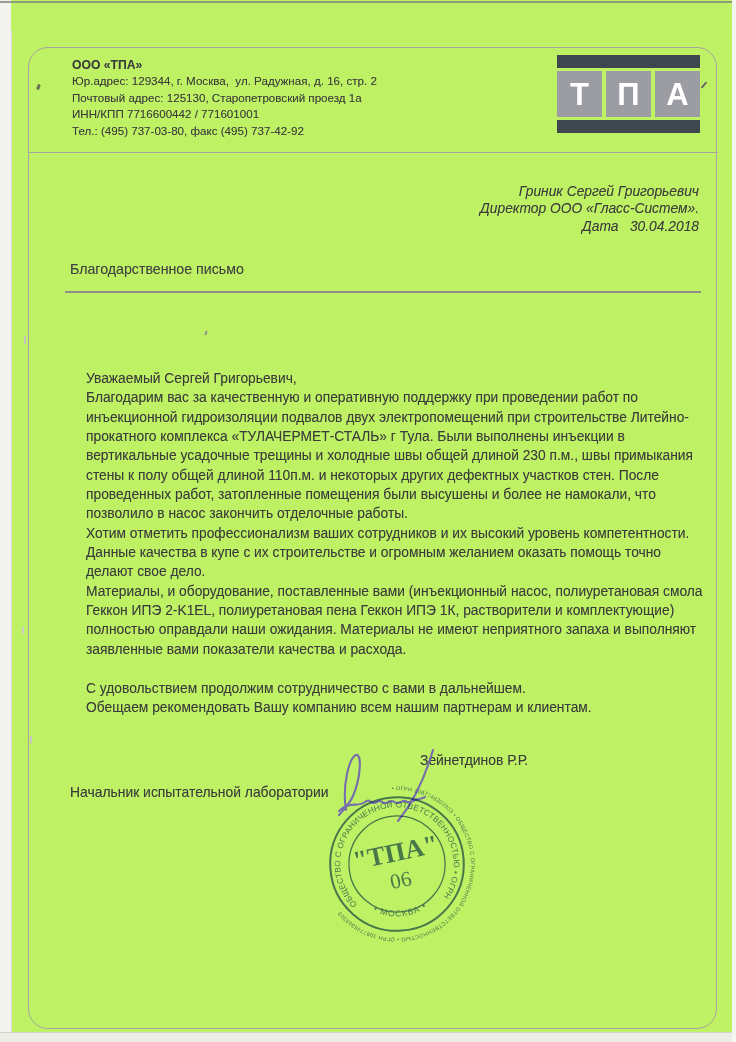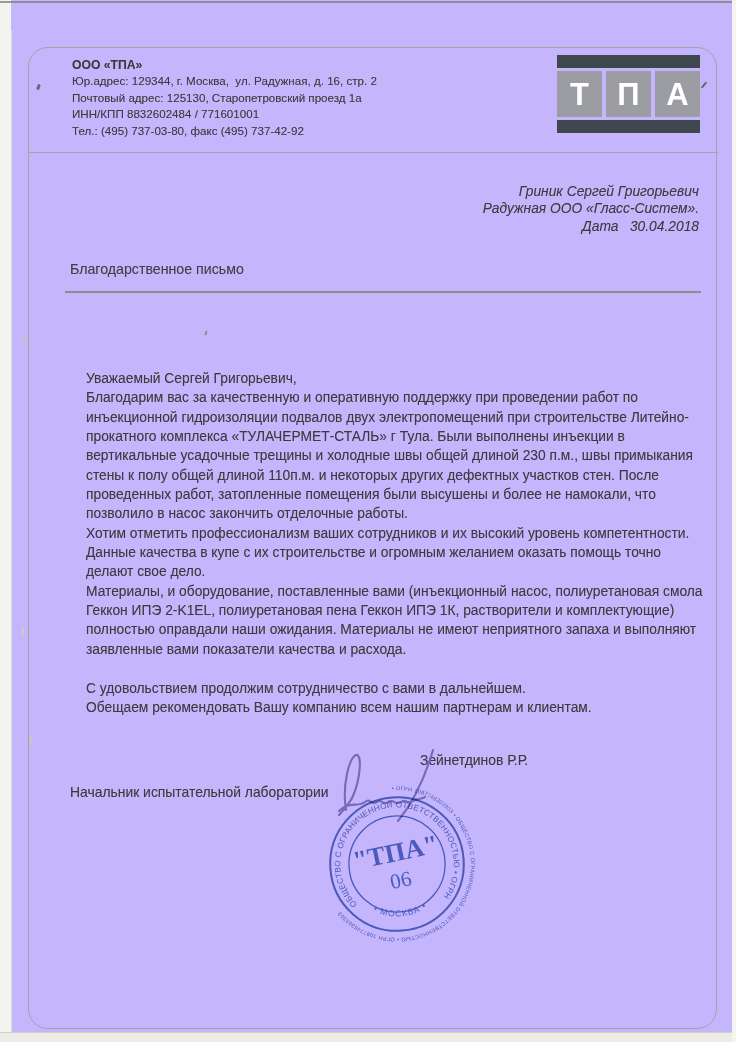--- a/index.html
+++ b/index.html
@@ -1,18 +1,18 @@
 <!DOCTYPE html>
 <html><head>
 <meta charset="utf-8">
 <style>
   html,body { margin:0; padding:0; background:#e7e7e2; }
   .canvas {
     position:relative; width:736px; height:1042px; overflow:hidden;
-    background:#c4b5fd; font-family:"Liberation Sans", sans-serif;
+    background:#bef264; font-family:"Liberation Sans", sans-serif;
     color:#3b3b3b; -webkit-font-smoothing:antialiased;
   }
   .canvas * { box-sizing:border-box; }
   .soft { text-shadow:0 0 .5px rgba(70,70,70,.35); }
 
   
   .edge-top-line   { position:absolute; top:1px; left:0; width:100%; height:2px; background:#84847f; opacity:.8; }
   .edge-left-strip { position:absolute; top:0; left:0; width:11px; height:100%; background:#f3f3ef; }
   .edge-left-line  { position:absolute; top:30px; left:11px; width:1px; height:1005px; background:#dbdad4; }
   .edge-bottom-strip { position:absolute; left:0; bottom:0; width:100%; height:10px; background:#ededе8; background:#ededE8; border-top:1px solid #d2d1cb; }
@@ -75,21 +75,21 @@
   <div class="edge-bottom-strip"></div>
   <div class="edge-right-strip"></div>
 
   <div class="frame"></div>
   <div class="header-divider"></div>
 
   <div class="company-info soft">
     <div class="company-name">ООО «ТПА»</div>
     <div>Юр.адрес: 129344, г. Москва,  ул. Радужная, д. 16, стр. 2</div>
     <div>Почтовый адрес: 125130, Старопетровский проезд 1а</div>
-    <div>ИНН/КПП 8832602484 / 771601001</div>
+    <div>ИНН/КПП 7716600442 / 771601001</div>
     <div>Тел.: (495) 737-03-80, факс (495) 737-42-92</div>
   </div>
 
   <div class="logo">
     <div class="logo-bar"></div>
     <div class="logo-squares">
       <div class="logo-square">
         <span class="logo-letter">Т</span>
       </div>
       <div class="logo-square">
@@ -97,21 +97,21 @@
       </div>
       <div class="logo-square">
         <span class="logo-letter">А</span>
       </div>
     </div>
     <div class="logo-bar"></div>
   </div>
 
   <div class="recipient soft">
     <div>Гриник Сергей Григорьевич</div>
-    <div>Радужная ООО «Гласс-Систем».</div>
+    <div>Директор ООО «Гласс-Систем».</div>
     <div>Дата   30.04.2018</div>
   </div>
 
   <div class="title soft">Благодарственное письмо</div>
   <div class="title-rule"></div>
 
   <div class="body soft">
     <div class="line">Уважаемый Сергей Григорьевич,</div>
     <div class="line">Благодарим вас за качественную и оперативную поддержку при проведении работ по</div>
     <div class="line">инъекционной гидроизоляции подвалов двух электропомещений при строительстве Литейно-</div>

